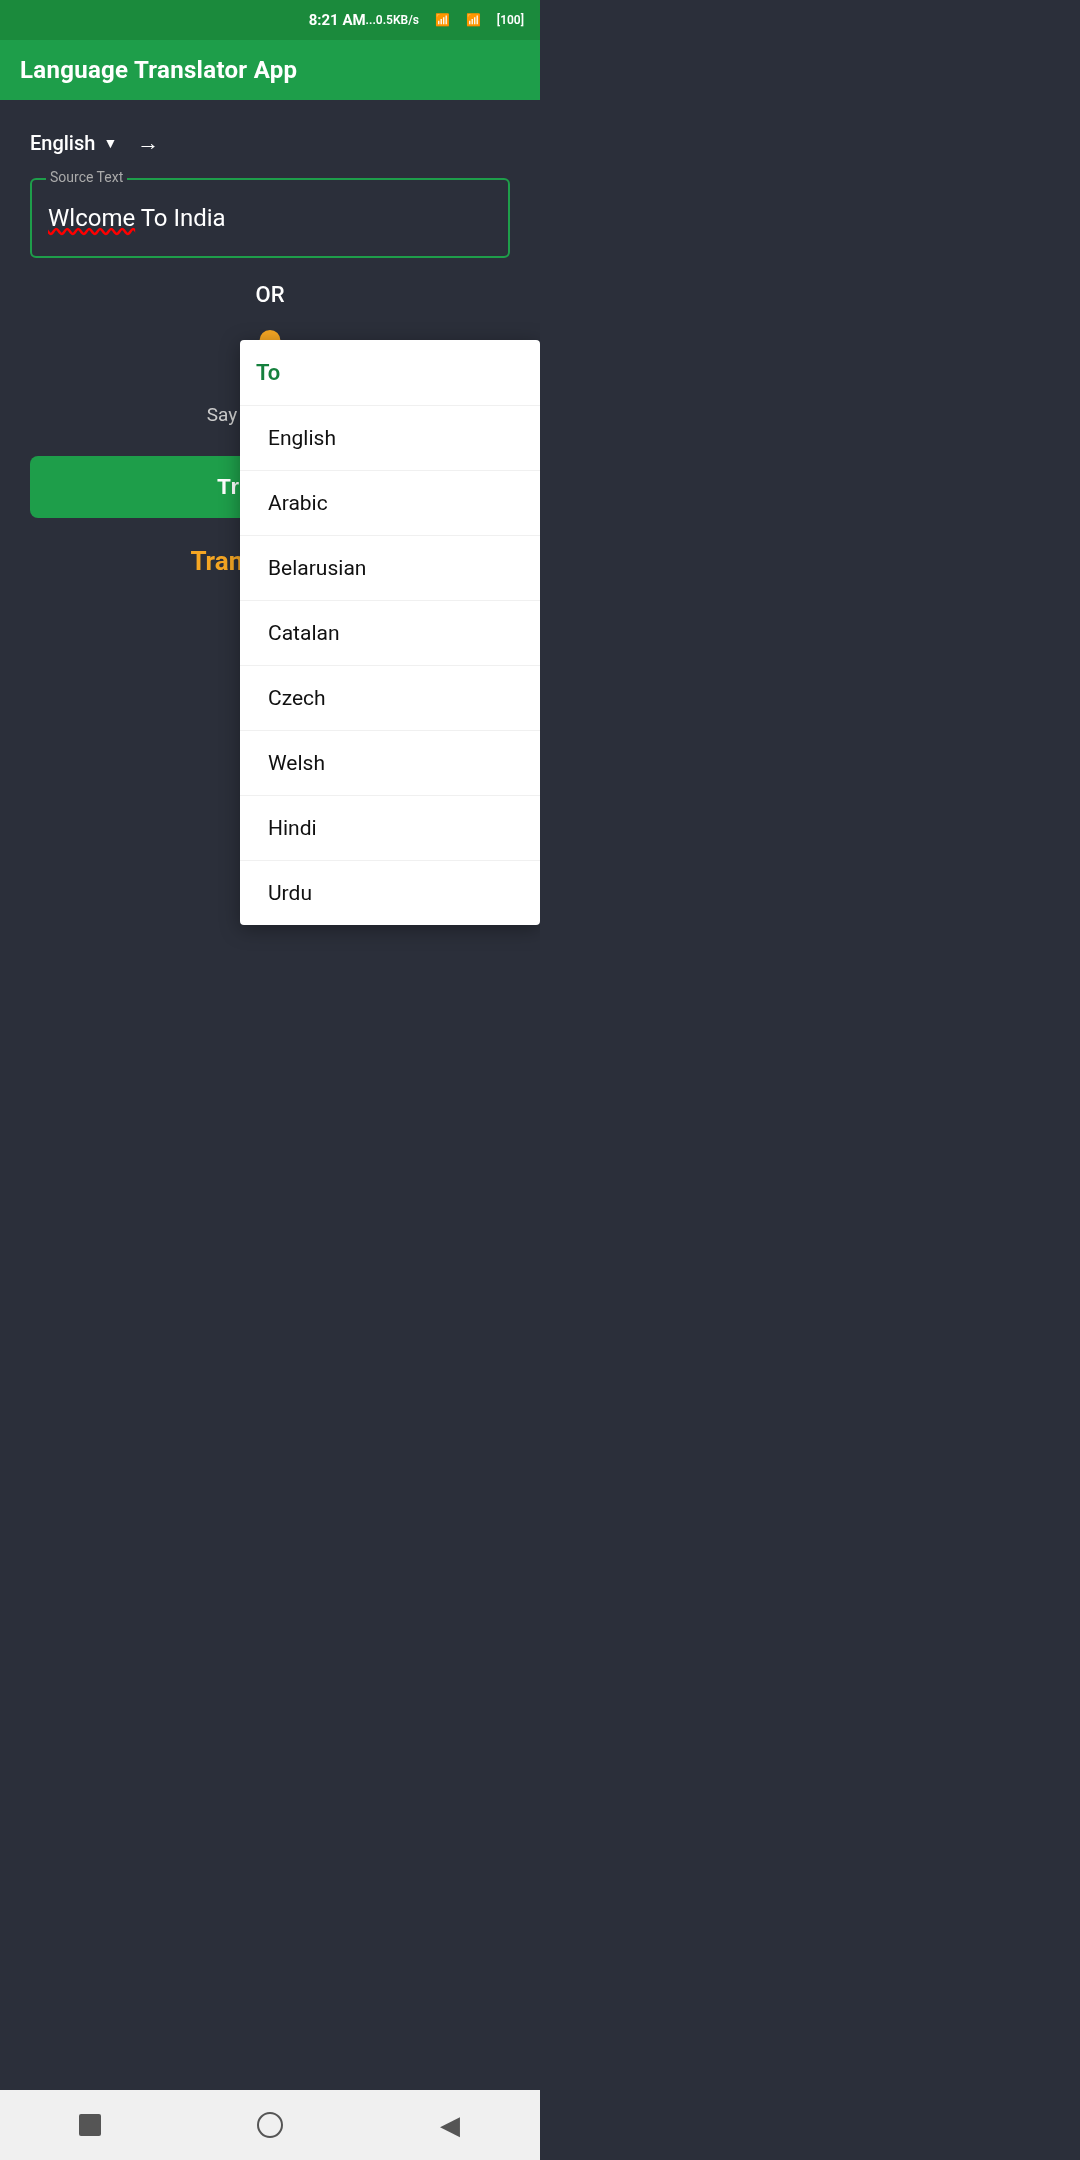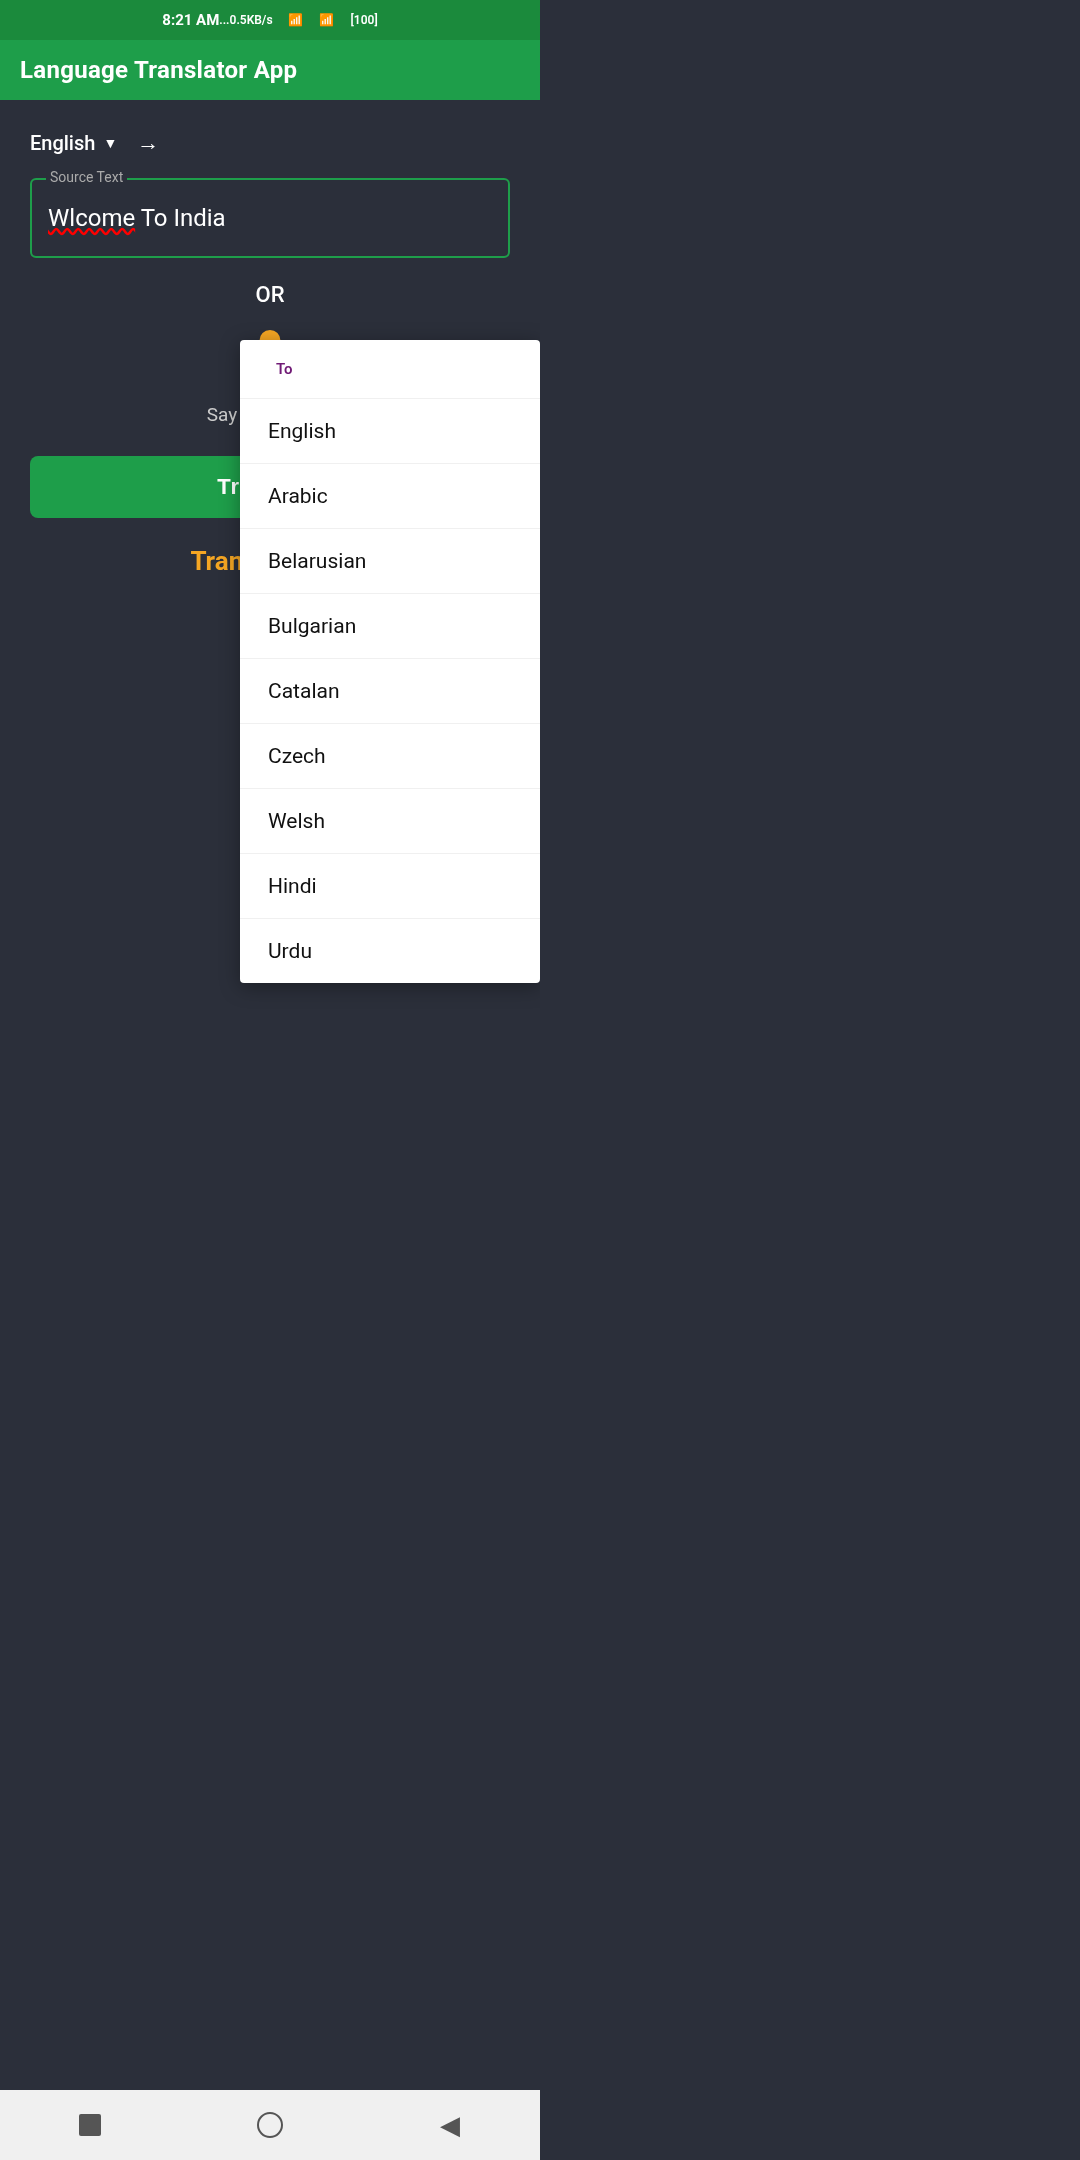--- a/index.html
+++ b/index.html
@@ -13,21 +13,21 @@
       position: relative;
       overflow-x: hidden;
     }
 
     
     .status-bar {
       background: #1b8a3c;
       height: 40px;
       display: flex;
       align-items: center;
-      justify-content: center;
+      justify-content: flex-end;
       padding: 0 16px;
       color: white;
       font-size: 14px;
       font-weight: 600;
     }
     .status-left { font-size: 15px; font-weight: 700; }
     .status-right {
       display: flex;
       align-items: center;
       gap: 16px;
@@ -222,24 +222,24 @@
     }
     .dropdown-item {
       padding: 20px 28px;
       font-size: 21px;
       color: #111;
       cursor: pointer;
       border-bottom: 1px solid #f0f0f0;
     }
     .dropdown-item:last-child { border-bottom: none; }
     .dropdown-item-header {
-      padding: 20px 36px;
-      font-size: 15px;
+      padding: 20px 16px;
+      font-size: 22px;
       font-weight: 600;
-      color: #701a75;
+      color: #15803d;
       border-bottom: 1px solid #f0f0f0;
     }
   </style>
 </head>
 <body>
 
 <div class="status-bar">
   <span class="status-left">8:21 AM</span>
   <div class="status-right">
     <span>...0.5KB/s</span>
@@ -299,21 +299,20 @@
 
   
   <div class="translated-title">Translated Te</div>
 
   
   <div class="dropdown-overlay">
     <div class="dropdown-item-header">To</div>
     <div class="dropdown-item">English</div>
     <div class="dropdown-item">Arabic</div>
     <div class="dropdown-item">Belarusian</div>
-    <div class="dropdown-item">Bulgarian</div>
     <div class="dropdown-item">Catalan</div>
     <div class="dropdown-item">Czech</div>
     <div class="dropdown-item">Welsh</div>
     <div class="dropdown-item">Hindi</div>
     <div class="dropdown-item">Urdu</div>
   </div>
 
 </div>
 
 <div class="bottom-nav">

